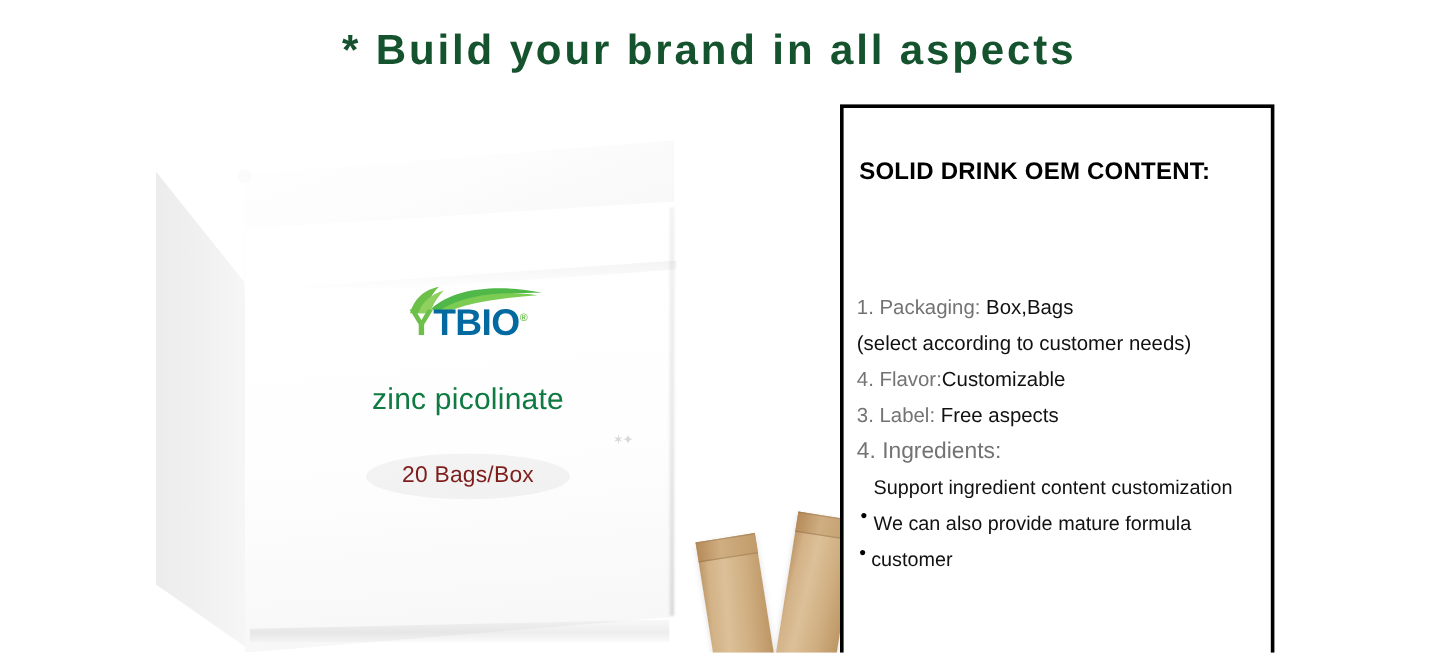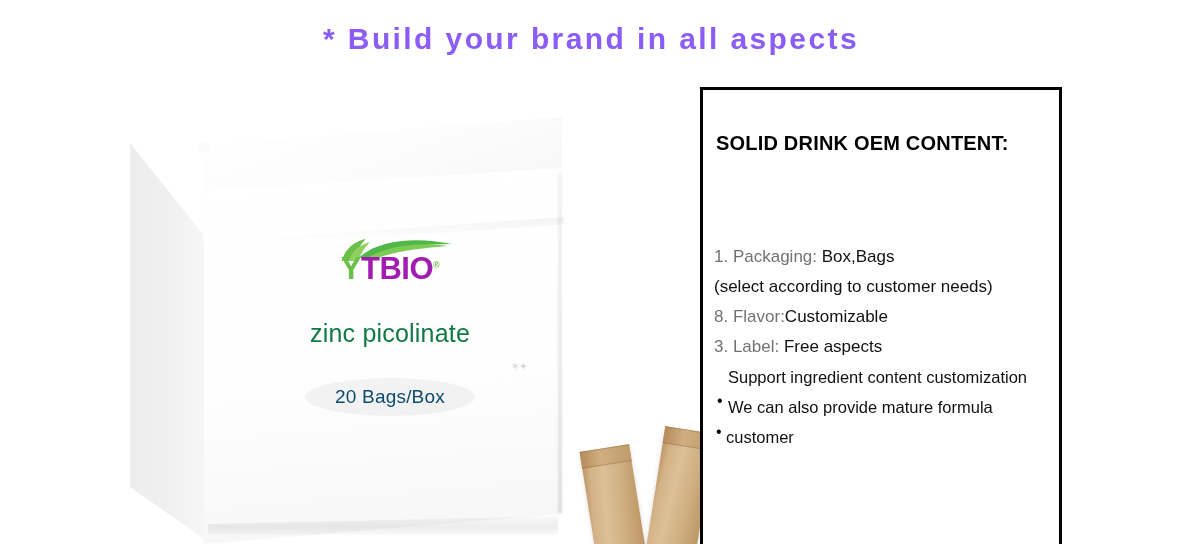--- a/index.html
+++ b/index.html
@@ -18,24 +18,24 @@
     overflow: hidden;
   }
 
   
   .headline {
     position: absolute;
     top: 22px;
     left: 0;
     width: 1182px;
     text-align: center;
-    font-size: 30px;
+    font-size: 35px;
     font-weight: bold;
     letter-spacing: 2.4px;
-    color: #8b5cf6;
+    color: #14532d;
     white-space: nowrap;
   }
 
   
   .product-photo {
     position: absolute;
     left: 40px;
     top: 95px;
     width: 620px;
     height: 449px;
@@ -144,21 +144,21 @@
     position: absolute;
     left: 0;
     top: 16px;
     width: 100%;
     font-size: 31px;
     font-weight: bold;
     letter-spacing: -0.5px;
     line-height: 1;
   }
   .brand-y  { color: #6cc04a; }
-  .brand-tbio { color: #a21caf; }
+  .brand-tbio { color: #0369a1; }
   .brand-reg {
     font-size: 9px;
     vertical-align: super;
     color: #6cc04a;
   }
   .product-name {
     font-size: 25px;
     color: #0f7a42;
     font-weight: normal;
     letter-spacing: 0.2px;
@@ -168,21 +168,21 @@
     position: relative;
     display: inline-block;
   }
   .count-pill {
     position: relative;
     display: inline-block;
     padding: 8px 30px;
     border-radius: 50%/50%;
     background: rgba(0,0,0,0.045);
     font-size: 19px;
-    color: #0c4a6e;
+    color: #7f1d1d;
     letter-spacing: 0.2px;
   }
   .sparkle {
     position: absolute;
     right: -52px;
     top: -18px;
     color: #d8d8d8;
     font-size: 11px;
     letter-spacing: -1px;
   }
@@ -348,27 +348,30 @@
 
       <div class="info-line">
         <span class="label">1. Packaging:</span><span> Box,Bags</span>
       </div>
 
       <div class="info-line">
         <span>(select according to customer needs)</span>
       </div>
 
       <div class="info-line">
-        <span class="label">8. Flavor:</span><span>Customizable</span>
+        <span class="label">4. Flavor:</span><span>Customizable</span>
       </div>
 
       <div class="info-line">
         <span class="label">3. Label:</span><span> Free aspects</span>
       </div>
 
+      <div class="info-line ingredients-head">
+        <span class="label">4. Ingredients:</span>
+      </div>
 
       <div class="info-line indent">
         <span>Support ingredient content customization</span>
       </div>
 
       <div class="info-line bullet">
         <span class="dot">•</span><span>We can also provide mature formula</span>
       </div>
 
       <div class="info-line bullet tight">

